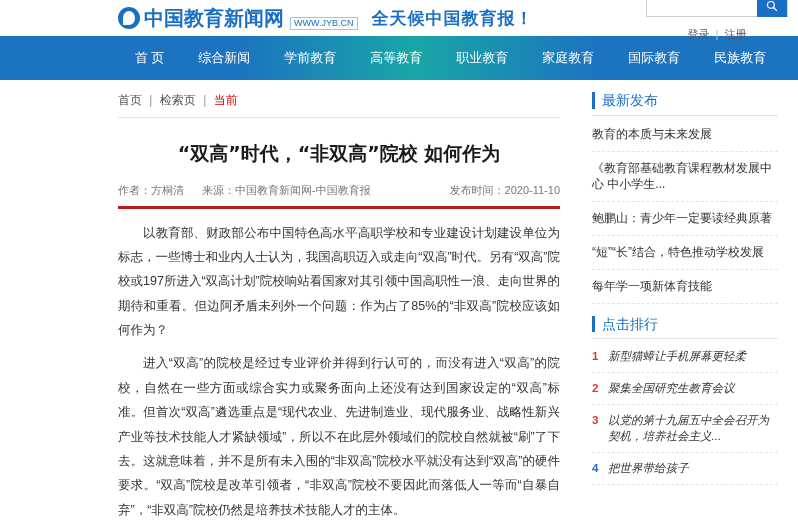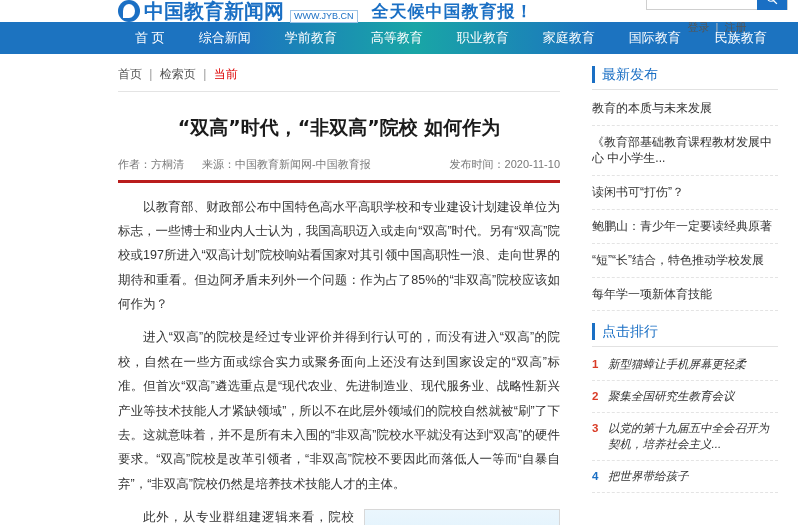--- a/index.html
+++ b/index.html
@@ -8,21 +8,21 @@
     width: 798px; height: 525px;
     font-family: "Liberation Sans", sans-serif;
     background: #ffffff;
     color: #333;
     overflow: hidden;
     font-size: 12px;
   }
 
   
   .topbar {
-    height: 22px;
+    height: 36px;
     background: #ffffff;
     display: flex;
     align-items: center;
     padding: 0 10px 0 118px;
     border-bottom: 0;
   }
   .logo { display:flex; align-items:center; gap:4px; }
   .logo-mark {
     width: 22px; height: 22px; border-radius: 50%;
     background: #1a6fc4;
@@ -61,25 +61,26 @@
     display:flex; align-items:center; justify-content:center;
     cursor:pointer;
   }
   .search-btn svg { width:12px; height:12px; }
   .login-links { font-size:11px; color:#555; }
   .login-links span { cursor:pointer; }
   .login-links .sep { color:#bbb; margin:0 3px; }
 
   
   .nav {
-    height: 32px;
+    height: 44px;
     background: linear-gradient(to right, #1c73c0 0%, #1c73c0 30%, #19a6a6 52%, #1c73c0 75%, #1c73c0 100%);
     display:flex; align-items:center;
     padding-left: 118px;
     color:#fff;
+    font-family:Liberation Serif, serif;
   }
   .nav-item {
     font-size: 13px; color:#fff; padding: 0 17px;
     line-height:32px; cursor:pointer; white-space:nowrap;
     font-weight: normal;
   }
   .nav-item.first { font-weight:normal; }
 
   
   .page {
@@ -233,21 +234,20 @@
 
     </div>
   </div>
 
   <div class="aside">
     <div class="aside-head">最新发布</div>
     <div class="aside-sep"></div>
     <ul class="aside-list">
       <li>教育的本质与未来发展</li>
       <li>《教育部基础教育课程教材发展中心 中小学生...</li>
-      <li>读闲书可“打伤”？</li>
       <li>鲍鹏山：青少年一定要读经典原著</li>
       <li>“短”“长”结合，特色推动学校发展</li>
       <li>每年学一项新体育技能</li>
     </ul>
 
     <div class="aside-head">点击排行</div>
     <div class="aside-sep"></div>
     <ul class="rank-list">
       <li>
         <span class="rank-no hot">1</span>

